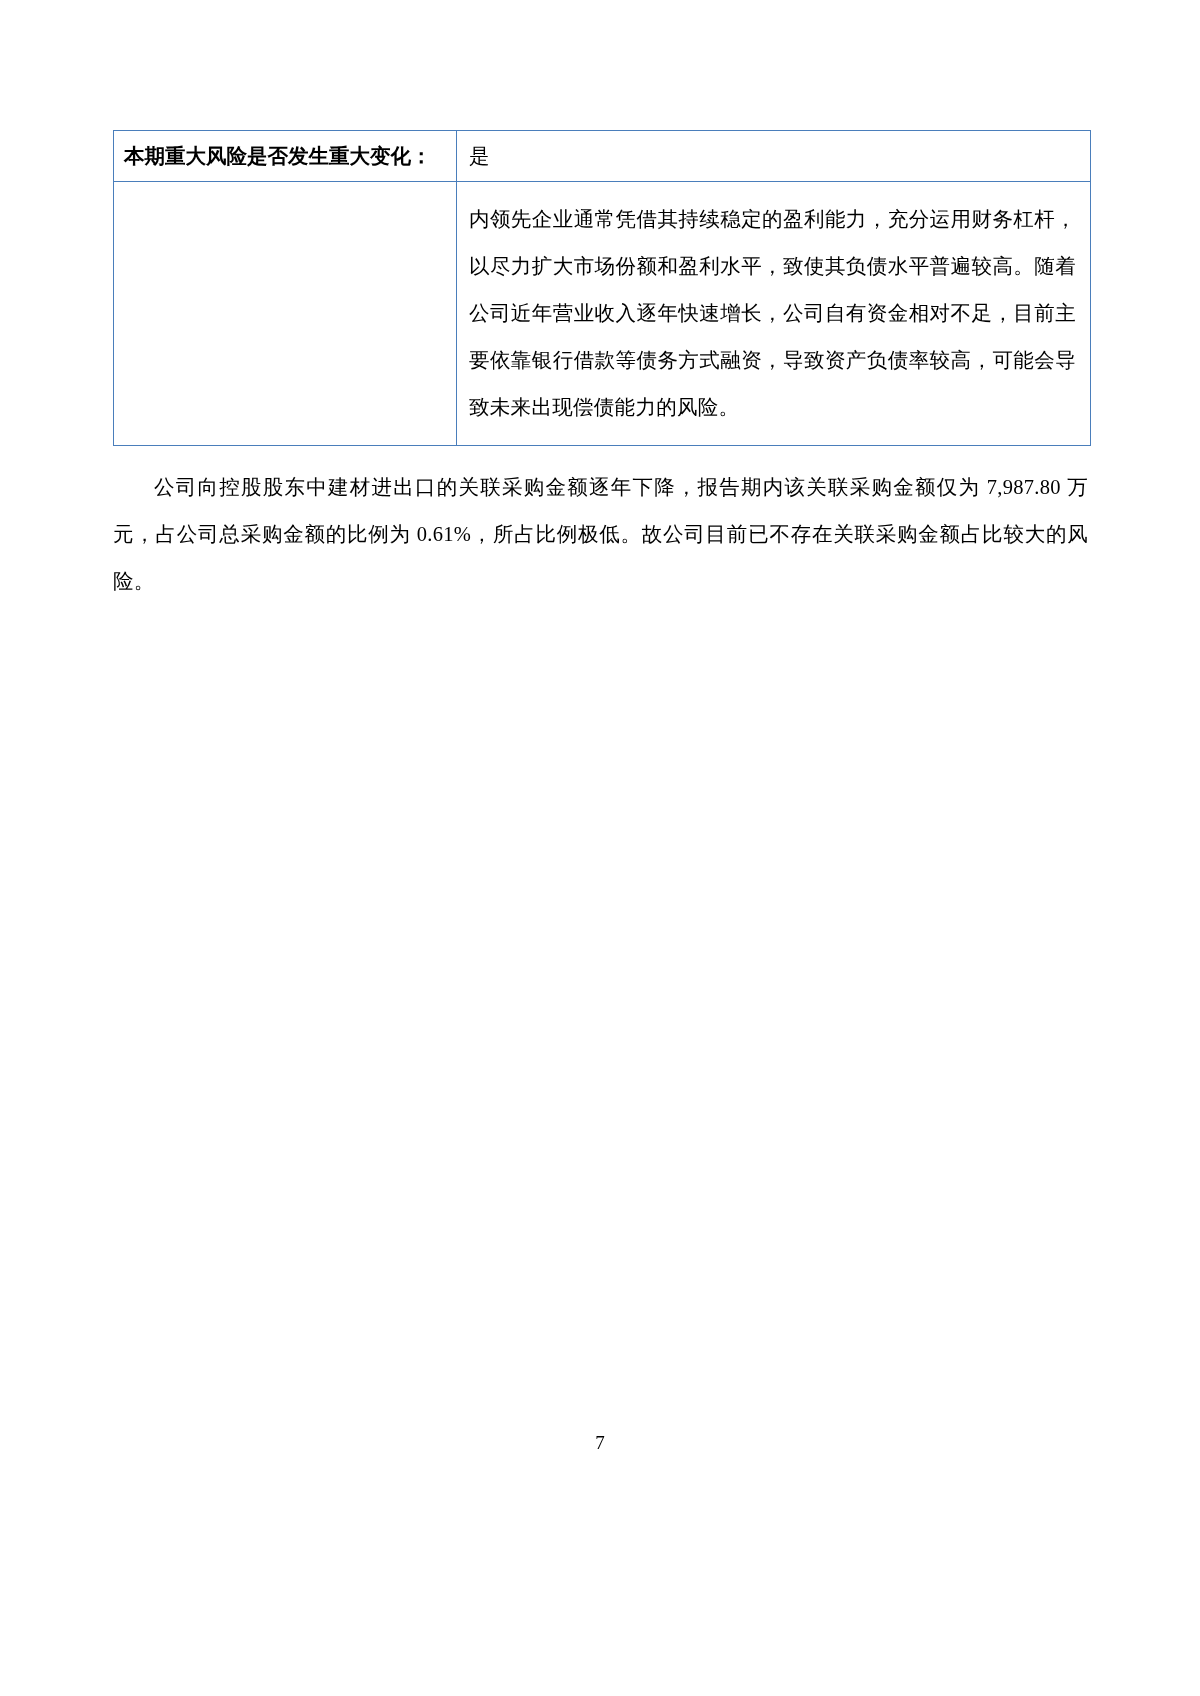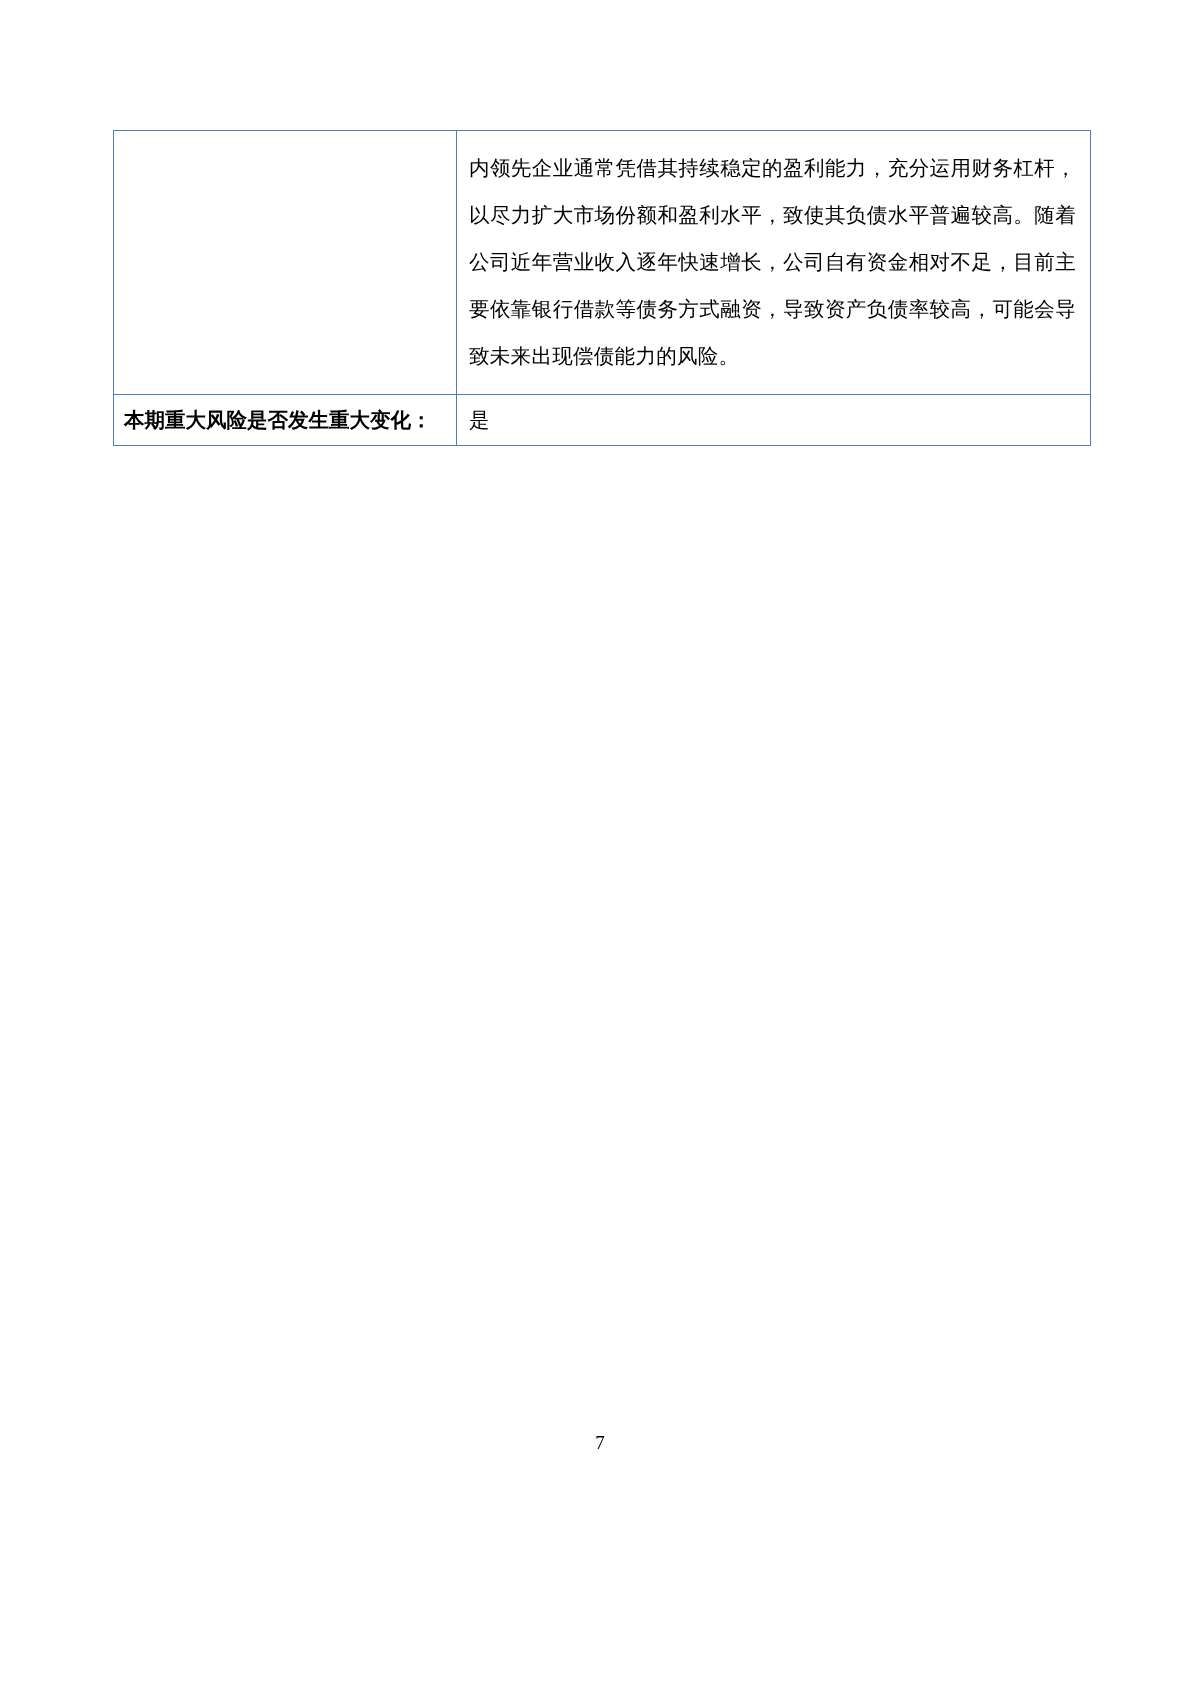--- a/index.html
+++ b/index.html
@@ -88,35 +88,36 @@
 <body>
 
 <div class="page">
 
   <div class="content">
 
     <table class="risk-table">
       <tbody>
         <tr>
           <td class="col-left">
+            <div class="cell-label">本期重大风险是否发生重大变化：</div>
+          </td>
+          <td class="col-right">
+            <div class="cell-value">是</div>
+          </td>
+        </tr>
+        <tr>
+          <td class="col-left">
             <div class="cell-pad"></div>
           </td>
           <td class="col-right">
             <div class="cell-pad para-justify">内领先企业通常凭借其持续稳定的盈利能力，充分运用财务杠杆，以尽力扩大市场份额和盈利水平，致使其负债水平普遍较高。随着公司近年营业收入逐年快速增长，公司自有资金相对不足，目前主要依靠银行借款等债务方式融资，导致资产负债率较高，可能会导致未来出现偿债能力的风险。</div>
           </td>
         </tr>
-        <tr>
-          <td class="col-left">
-            <div class="cell-label">本期重大风险是否发生重大变化：</div>
-          </td>
-          <td class="col-right">
-            <div class="cell-value">是</div>
-          </td>
-        </tr>
       </tbody>
     </table>
 
+    <p class="body-para">公司向控股股东中建材进出口的关联采购金额逐年下降，报告期内该关联采购金额仅为 7,987.80 万元，占公司总采购金额的比例为 0.61%，所占比例极低。故公司目前已不存在关联采购金额占比较大的风险。</p>
 
   </div>
 
   <div class="page-number">7</div>
 
 </div>
 
 </body></html>

